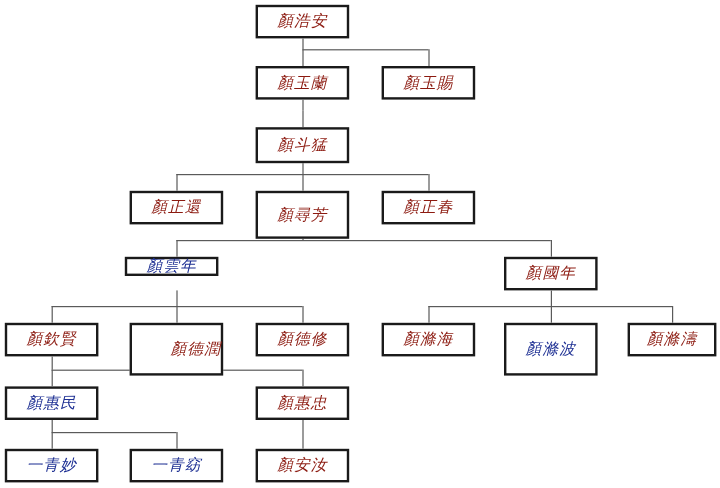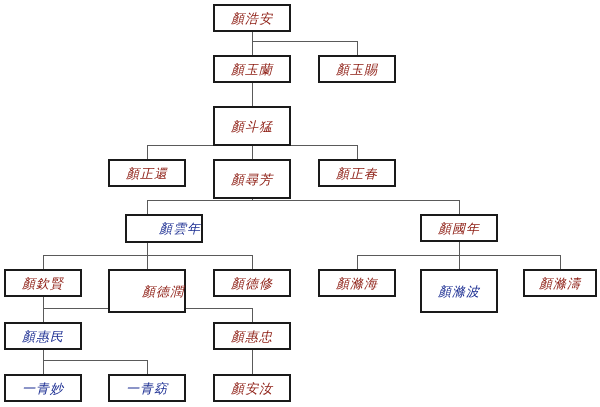--- a/index.html
+++ b/index.html
@@ -90,33 +90,33 @@
   <div id="node-layer">
       <div class="node color-red" style="left: 213px; top: 4px; width: 78px; height: 28px;">
         <span class="node-label">顏浩安</span>
       </div>
       <div class="node color-red" style="left: 213px; top: 55px; width: 78px; height: 28px;">
         <span class="node-label">顏玉蘭</span>
       </div>
       <div class="node color-red" style="left: 318px; top: 55px; width: 78px; height: 28px;">
         <span class="node-label">顏玉賜</span>
       </div>
-      <div class="node color-red" style="left: 213px; top: 106px; width: 78px; height: 40px; justify-content: center;">
+      <div class="node color-red" style="left: 213px; top: 106px; width: 78px; height: 30px; justify-content: center;">
         <span class="node-label">顏斗猛</span>
       </div>
       <div class="node color-red" style="left: 108px; top: 159px; width: 78px; height: 28px;">
         <span class="node-label">顏正還</span>
       </div>
       <div class="node color-red" style="left: 213px; top: 159px; width: 78px; height: 40px;">
         <span class="node-label">顏尋芳</span>
       </div>
       <div class="node color-red" style="left: 318px; top: 159px; width: 78px; height: 28px;">
         <span class="node-label">顏正春</span>
       </div>
-      <div class="node color-blue" style="left: 125px; top: 214px; width: 78px; height: 29px; justify-content: flex-end;">
+      <div class="node color-blue" style="left: 104px; top: 214px; width: 78px; height: 16px;">
         <span class="node-label">顏雲年</span>
       </div>
       <div class="node color-red" style="left: 420px; top: 214px; width: 78px; height: 28px;">
         <span class="node-label">顏國年</span>
       </div>
       <div class="node color-red" style="left: 4px; top: 269px; width: 78px; height: 28px;">
         <span class="node-label">顏欽賢</span>
       </div>
       <div class="node color-red" style="left: 108px; top: 269px; width: 78px; height: 44px; justify-content: flex-end;">
         <span class="node-label">顏德潤</span>

